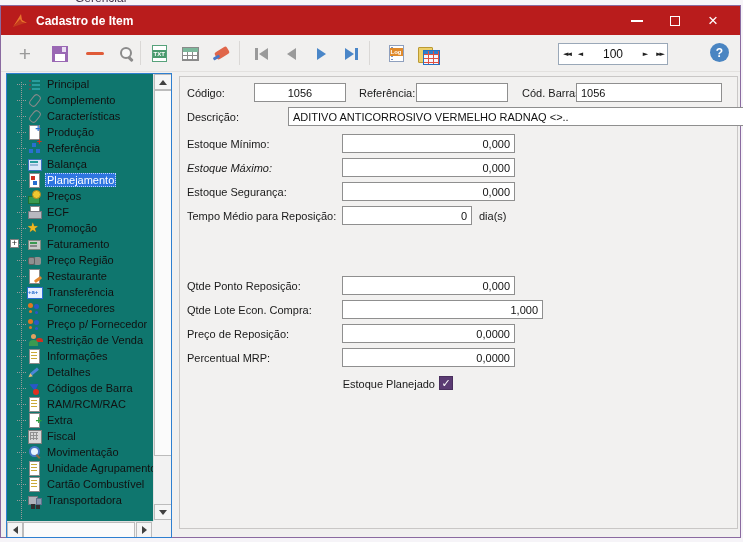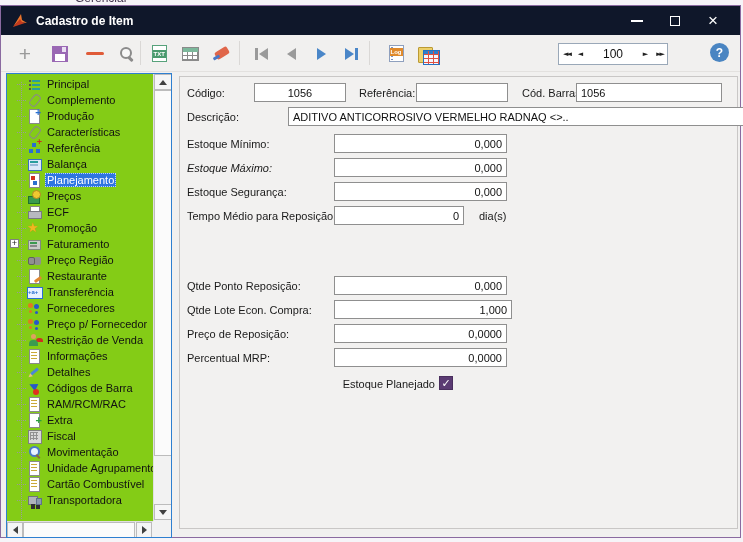--- a/index.html
+++ b/index.html
@@ -6,21 +6,21 @@
   html,body { width:743px; height:542px; font-family:"Liberation Sans",sans-serif; background:#f6f4f8; overflow:hidden; }
   .stage { position:relative; width:743px; height:542px; }
 
   
   .topstrip { position:absolute; left:0; top:0; width:743px; height:5px; background:#f6f4f8; overflow:hidden; }
   .topstrip span { position:absolute; left:75px; top:-9px; font-size:12px; color:#43354f; }
 
   
   .window { position:absolute; left:0; top:5px; width:741px; height:533px; background:#f1f0ef; border:1px solid #8a6aa0; }
 
-  .titlebar { position:absolute; left:0; top:0; right:0; height:29px; background:#0f172a; display:flex; align-items:center; }
+  .titlebar { position:absolute; left:0; top:0; right:0; height:29px; background:#b91c1c; display:flex; align-items:center; }
   .titlebar .logo { margin-left:11px; width:16px; height:15px; }
   .titlebar .title { margin-left:8px; color:#fff; font-weight:bold; font-size:12px; }
   .wbtns { position:absolute; right:8px; top:0; height:29px; display:flex; align-items:center; }
   .wbtn { width:38px; height:29px; display:flex; align-items:center; justify-content:center; color:#fff; font-size:14px; cursor:default; }
   .wbtn .box { width:10px; height:10px; border:1px solid #fff; display:block; }
   .wbtn .dash { width:12px; height:2px; background:#fff; display:block; }
 
   
   .toolbar { position:absolute; left:0; top:29px; right:0; height:37px; background:#f1f0ef; border-bottom:1px solid #e3e1df; }
   .tbtn { position:absolute; top:5px; width:28px; height:27px; display:flex; align-items:center; justify-content:center; }
@@ -56,21 +56,21 @@
   .tb-fgrid::after { content:""; position:absolute; left:5px; top:5px; width:15px; height:13px; border:1px solid #2470c0; background:
       repeating-linear-gradient(to right, transparent 0 4px, #e05040 4px 5px),
       repeating-linear-gradient(transparent 0 3px, #e05040 3px 4px),
       linear-gradient(#2f7ecb 0 3px, transparent 3px), #f4f8ff; }
   .spinner { position:absolute; left:557px; top:8px; width:110px; height:22px; background:#fff; border:1px solid #9aa8b8; display:flex; align-items:center; font-family:"DejaVu Sans",sans-serif; }
   .spin-arrow { font-size:7px; color:#222; padding:0 4px; }
   .spin-val { flex:1; text-align:center; font-size:12px; color:#111; font-family:"Liberation Sans",sans-serif; }
   .helpbtn { position:absolute; left:709px; top:8px; width:19px; height:19px; border-radius:50%; background:#4a85c2; color:#fff; font-weight:bold; font-size:12px; display:flex; align-items:center; justify-content:center; }
 
   
-  .tree { position:absolute; left:5px; top:67px; width:166px; height:465px; background:#84cc16; border:1px solid #2e7fd0; overflow:hidden; }
+  .tree { position:absolute; left:5px; top:67px; width:166px; height:465px; background:#0f766e; border:1px solid #2e7fd0; overflow:hidden; }
   .treerows { position:absolute; left:0; top:2px; width:146px; }
   .treeline { position:absolute; left:14px; top:8px; height:438px; width:1px; background:repeating-linear-gradient(#9a9a9a 0 1px, transparent 1px 2px); }
   .trow { position:relative; display:flex; align-items:center; height:16px; padding-left:10px; white-space:nowrap; cursor:default; }
   .stub { flex:0 0 9px; height:1px; background:repeating-linear-gradient(to right,#9a9a9a 0 1px, transparent 1px 2px); margin-right:1px; }
   .tlabel { font-size:11px; color:#111; padding:0 2px; line-height:14px; }
   .tlabel.sel { background:#2e75e0; color:#fff; outline:1px dotted #bcd6ff; outline-offset:-1px; }
   .expander { position:absolute; left:3px; top:3px; width:9px; height:9px; background:#fff; border:1px solid #808080; font-size:9px; line-height:7px; text-align:center; color:#222; }
   .expander::before { content:"+"; }
 
   
@@ -125,21 +125,21 @@
   .vthumb { position:absolute; left:0; top:16px; width:18px; height:366px; background:#fbfbfb; border:1px solid #bcbcbc; }
   .hscroll { position:absolute; left:0; bottom:0; height:16px; width:146px; background:#f2f2f2; border-top:1px solid #e0e0e0; }
   .hthumb { position:absolute; left:16px; top:0; height:16px; width:112px; background:#fbfbfb; border:1px solid #bcbcbc; }
   .corner { position:absolute; right:0; bottom:0; width:18px; height:16px; background:#f2f2f2; }
 
   
   .main { position:absolute; left:178px; top:70px; width:559px; height:453px; background:#f2f1f0; border:1px solid #c9c7c6; }
   .fl { position:absolute; font-size:11px; color:#1a1a1a; white-space:nowrap; }
   .fi { position:absolute; height:19px; border:1px solid #8f8f8f; background:#fff; font-family:"Liberation Sans",sans-serif; font-size:11px; color:#111; padding:0 4px; }
   .fi.center { text-align:center; }
-  .fi.right { text-align:right; }
+  .fi.right { text-align:right;margin-left:8px; }
   .chk { position:absolute; width:14px; height:14px; background:#5b3b73; border:1px solid #4a2f5e; color:#fff; font-size:11px; line-height:13px; text-align:center; }
   .chk::before { content:"✓"; font-family:"DejaVu Sans",sans-serif; }
 </style>
 </head>
 <body>
 
 <div class="stage">
 
   <div class="topstrip">
     <span>Gerencial</span>
@@ -230,27 +230,27 @@
             <span class="ticon i-list"></span>
             <span class="tlabel">Principal</span>
           </div>
         <div class="trow">
             <span class="stub"></span>
             <span class="ticon i-clip"></span>
             <span class="tlabel">Complemento</span>
           </div>
         <div class="trow">
             <span class="stub"></span>
+            <span class="ticon i-clip"></span>
+            <span class="tlabel">Características</span>
+          </div>
+        <div class="trow">
+            <span class="stub"></span>
             <span class="ticon pagebase i-pageplus"></span>
             <span class="tlabel">Produção</span>
-          </div>
-        <div class="trow">
-            <span class="stub"></span>
-            <span class="ticon i-clip"></span>
-            <span class="tlabel">Características</span>
           </div>
         <div class="trow">
             <span class="stub"></span>
             <span class="ticon i-hier"></span>
             <span class="tlabel">Referência</span>
           </div>
         <div class="trow">
             <span class="stub"></span>
             <span class="ticon i-scale"></span>
             <span class="tlabel">Balança</span>
@@ -401,21 +401,21 @@
       <input class="fi right" style="left: 154px; top: 81px; width: 173px;" readonly="" value="0,000">
       <span class="fl" style="left:7px; top:109px;">Estoque Segurança:</span>
       <input class="fi right" style="left: 154px; top: 105px; width: 173px;" readonly="" value="0,000">
       <span class="fl" style="left:7px; top:133px;">Tempo Médio para Reposição:</span>
       <input class="fi right" style="left: 154px; top: 129px; width: 130px;" readonly="" value="0">
       <span class="fl" style="left:299px; top:133px;">dia(s)</span>
 
       <span class="fl" style="left:7px; top:203px;">Qtde Ponto Reposição:</span>
       <input class="fi right" style="left: 154px; top: 199px; width: 173px;" readonly="" value="0,000">
       <span class="fl" style="left:7px; top:227px;">Qtde Lote Econ. Compra:</span>
-      <input class="fi right" style="left: 154px; top: 223px; width: 178px;" readonly="" value="1,000">
+      <input class="fi right" style="left: 154px; top: 223px; width: 201px;" readonly="" value="1,000">
       <span class="fl" style="left:7px; top:251px;">Preço de Reposição:</span>
       <input class="fi right" style="left: 154px; top: 247px; width: 173px;" readonly="" value="0,0000">
       <span class="fl" style="left:7px; top:275px;">Percentual MRP:</span>
       <input class="fi right" style="left: 154px; top: 271px; width: 173px;" readonly="" value="0,0000">
 
       <span class="fl" style="left:120px; top:301px; width:135px; text-align:right;">Estoque Planejado</span>
       <span class="chk" style="left:259px; top:299px;"></span>
     </div>
 
   </div>

